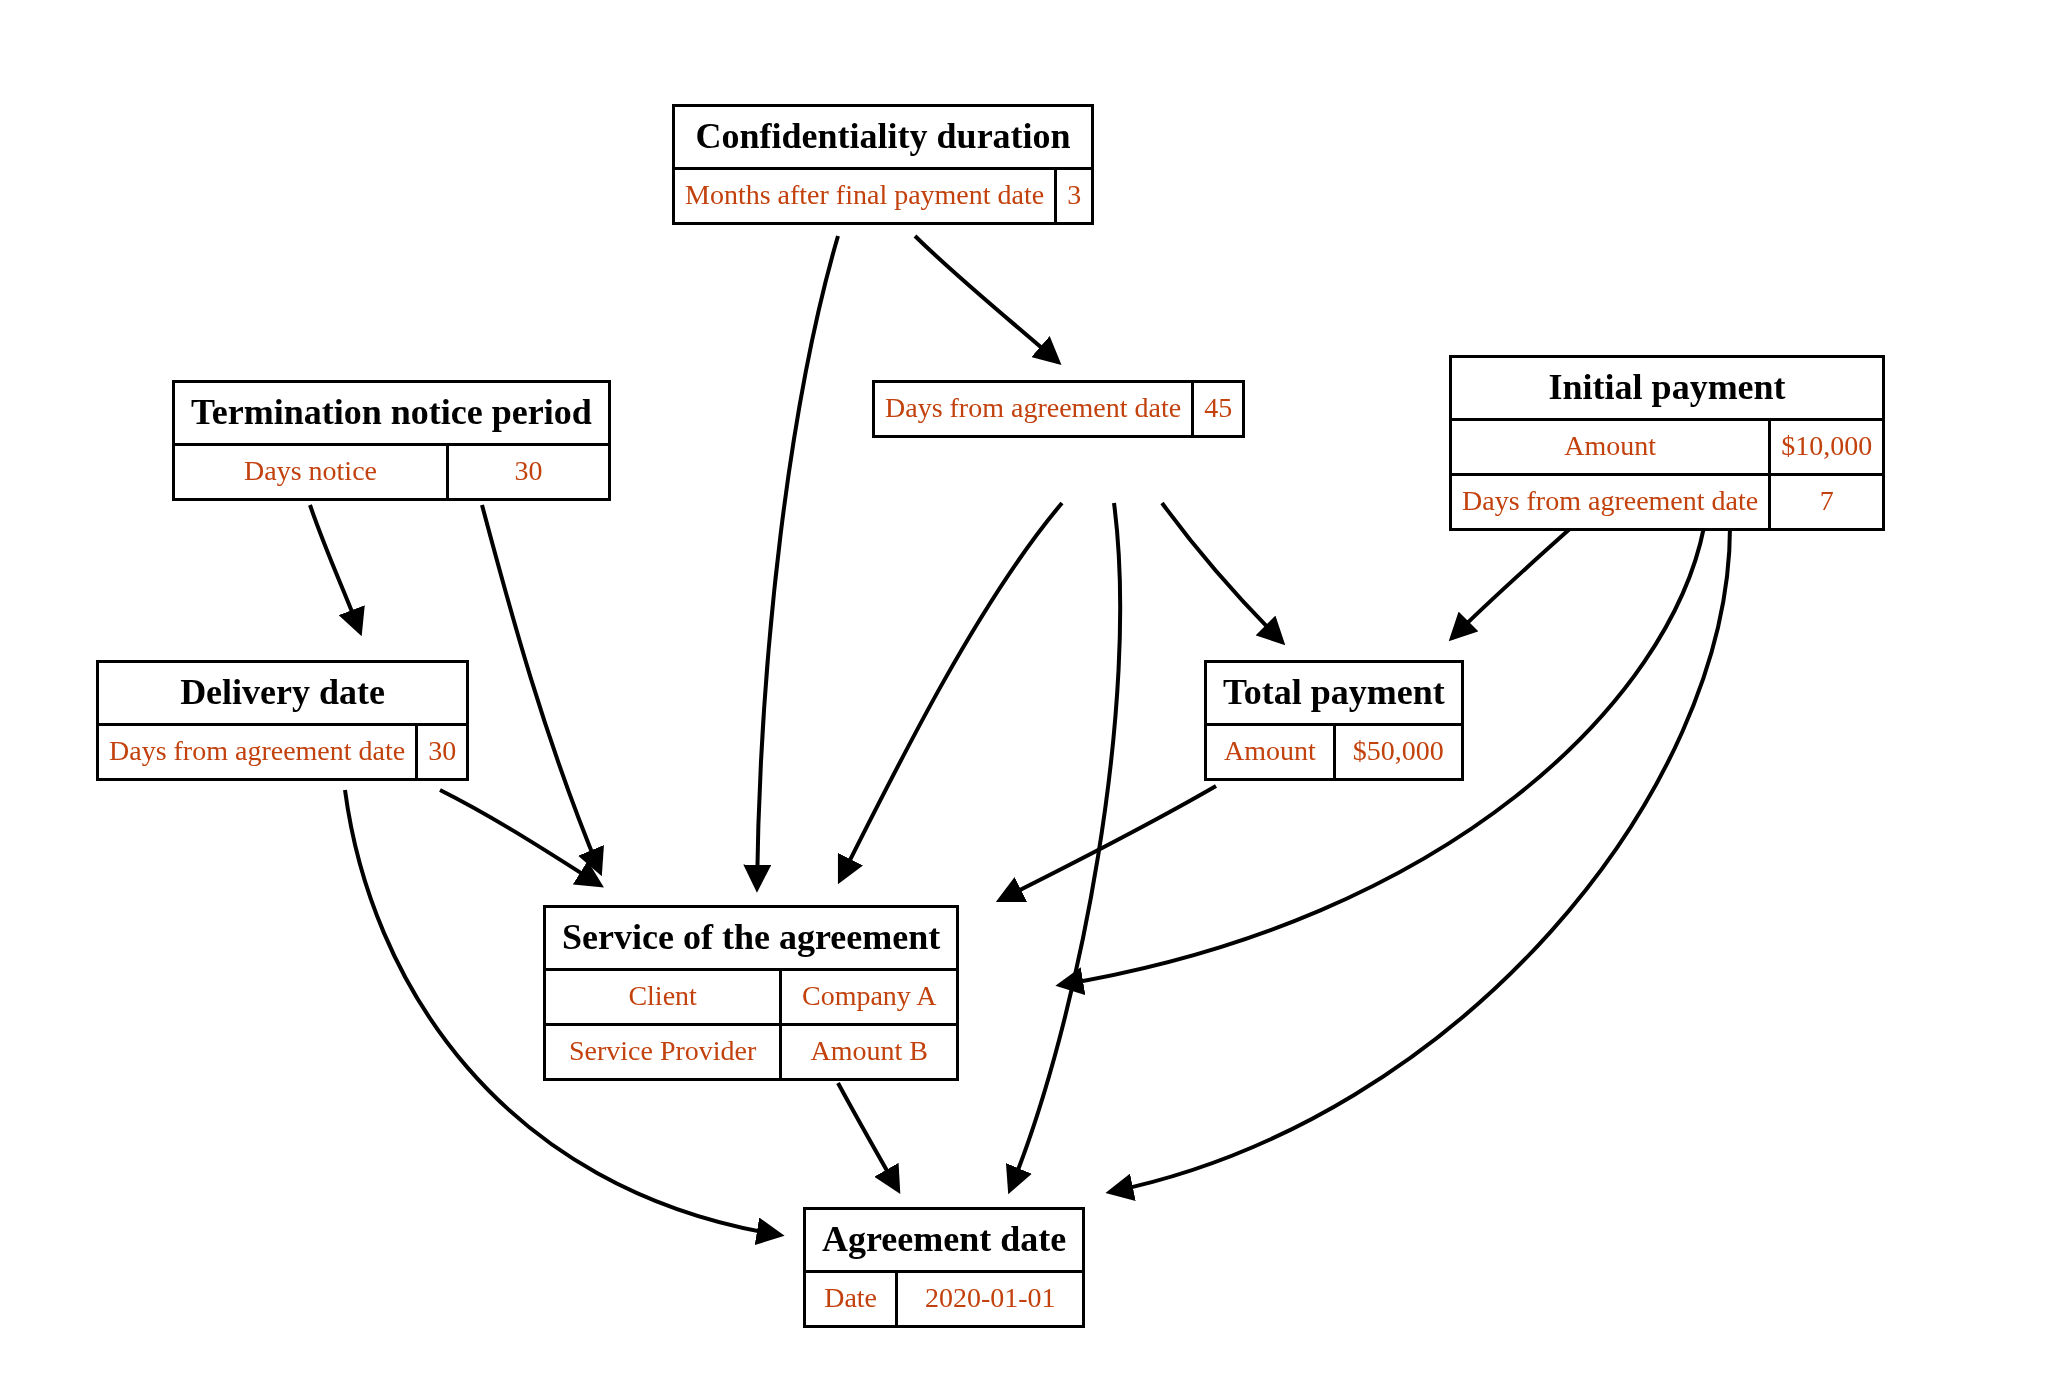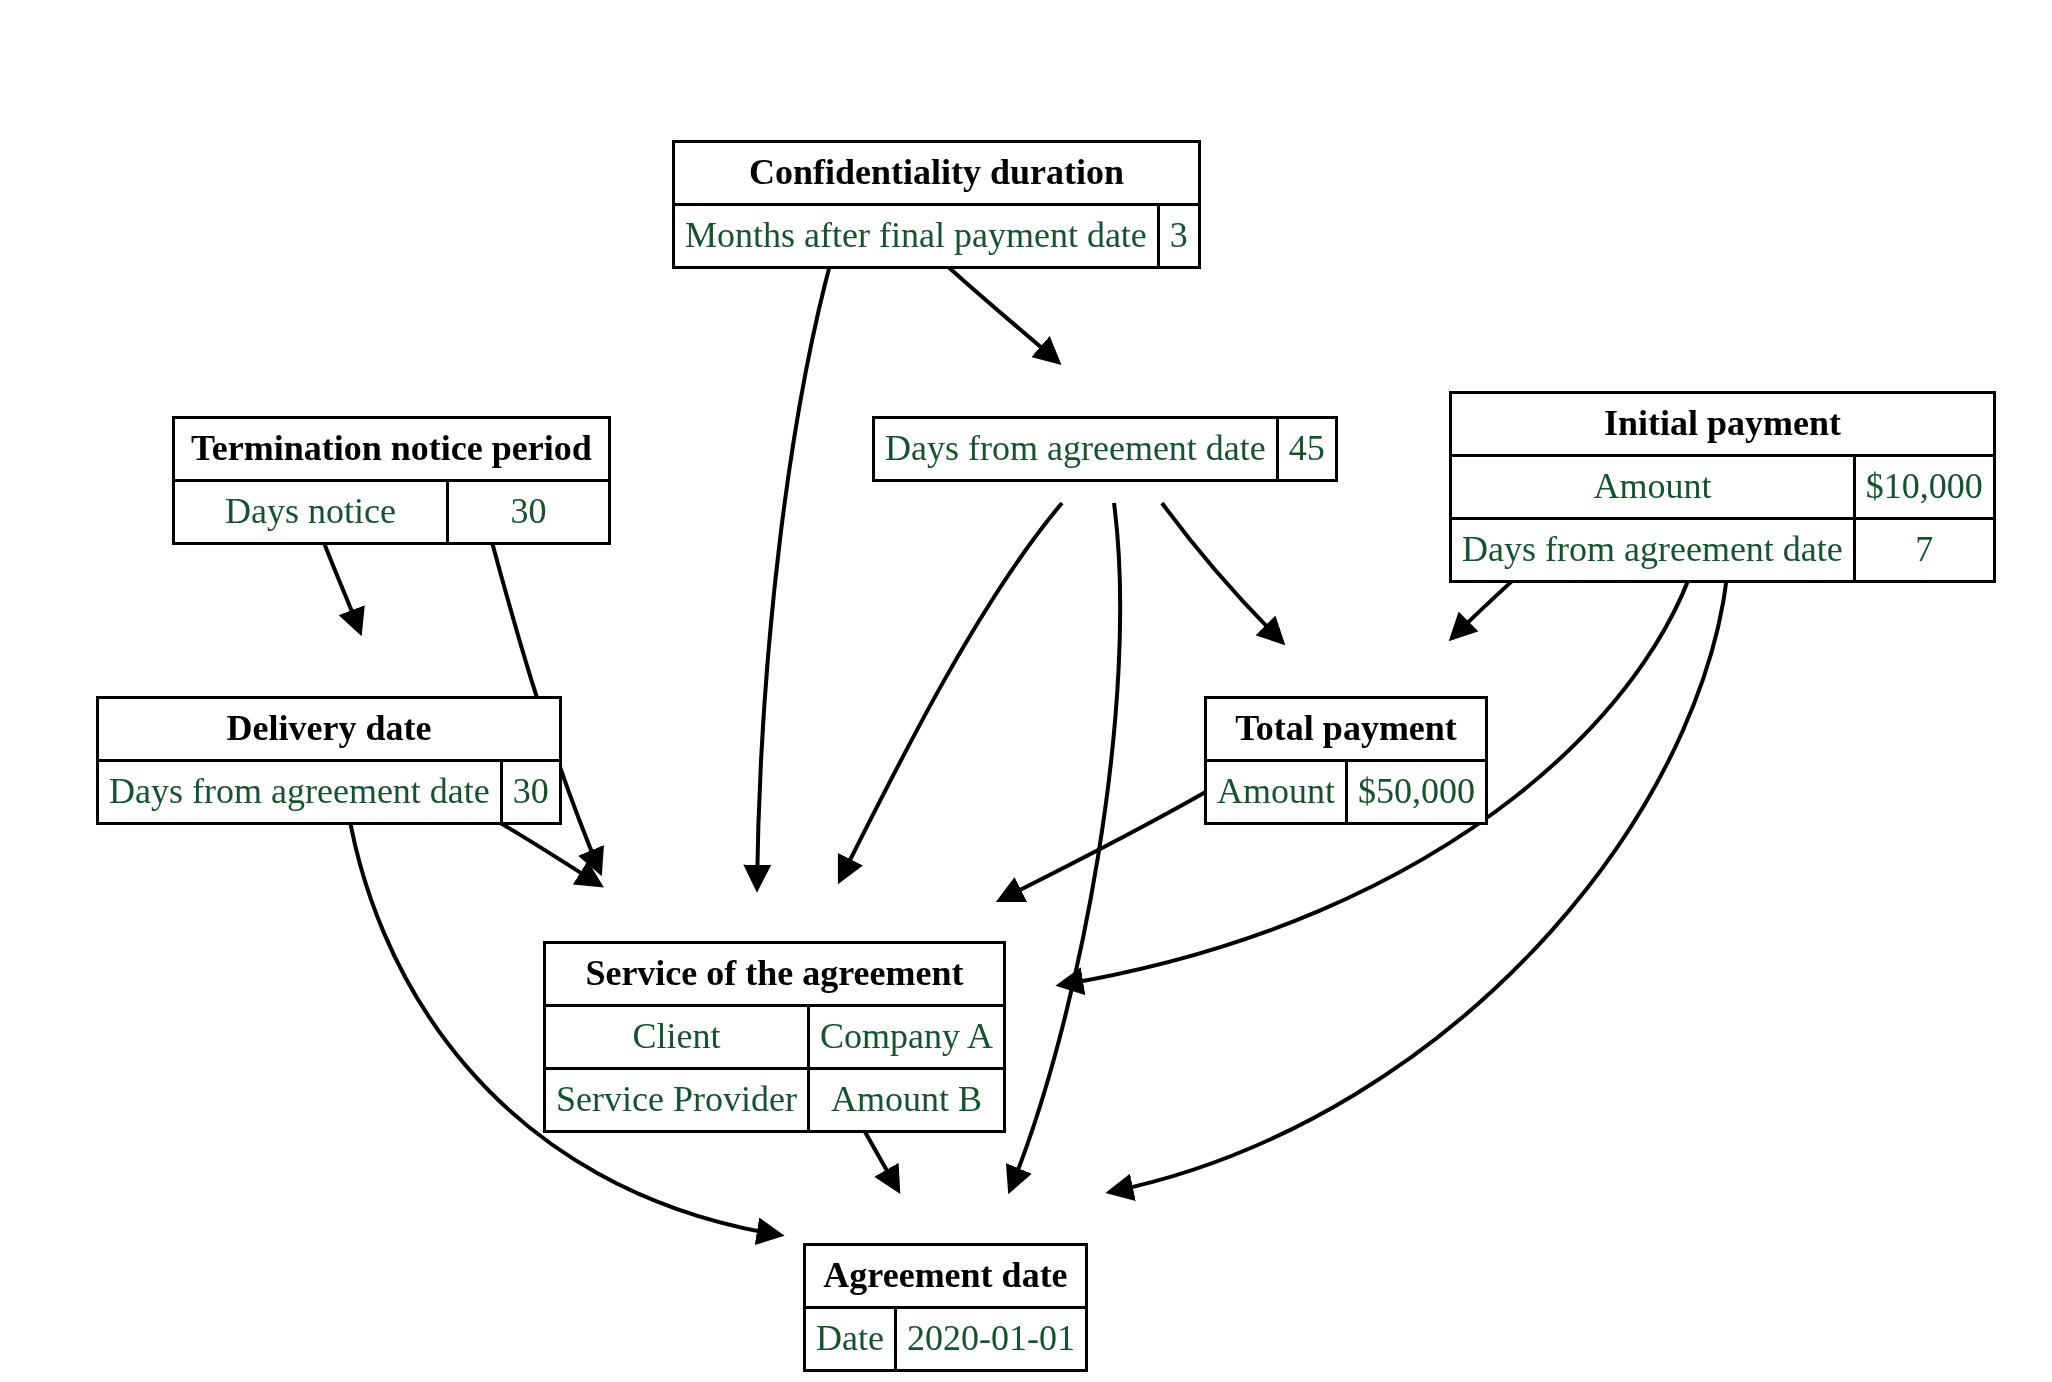--- a/index.html
+++ b/index.html
@@ -23,21 +23,20 @@
     width: 2052px;
     height: 1382px;
     pointer-events: none;
   }
   .node {
     position: absolute;
     border: 3px solid #000000;
     background: #ffffff;
     box-sizing: border-box;
     z-index: 5;
-    margin-top: 36px;
   }
   .node-title {
     font-weight: bold;
     text-align: center;
     font-size: 36px;
     line-height: 1;
     padding: 11px 16px 13px 16px;
     border-bottom: 3px solid #000000;
     white-space: nowrap;
     color: #000000;
@@ -48,25 +47,25 @@
     border-collapse: collapse;
   }
   .node-row {
     display: table-row;
   }
   .node-row + .node-row .cell {
     border-top: 3px solid #000000;
   }
   .cell {
     display: table-cell;
-    font-size: 36px;
+    font-size: 28px;
     line-height: 1;
     padding: 11px 10px 13px 10px;
     white-space: nowrap;
-    color: #14532d;
+    color: #c2410c;
     vertical-align: middle;
   }
   .cell-key {
     text-align: center;
   }
   .cell-val {
     text-align: center;
     border-left: 3px solid #000000;
   }
   

